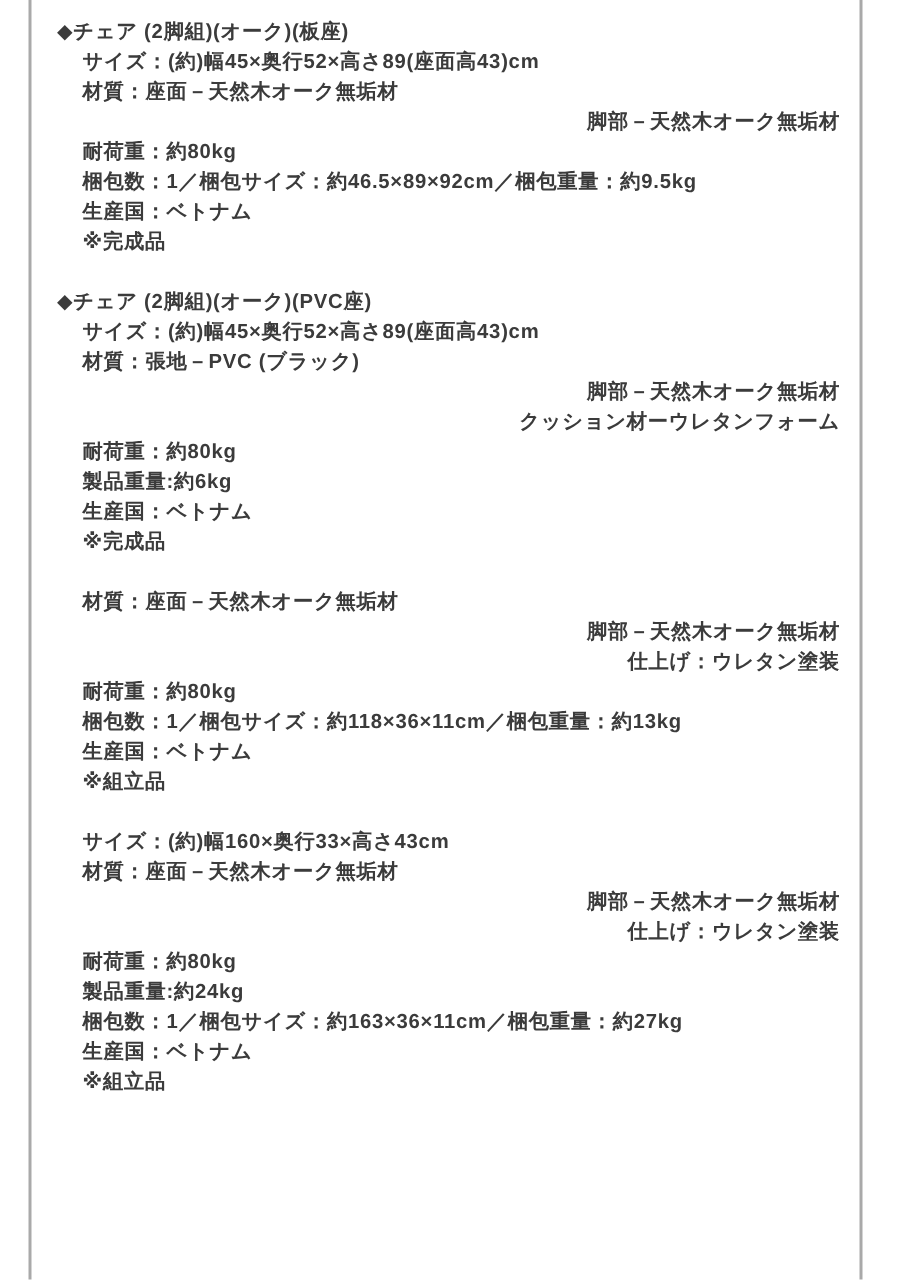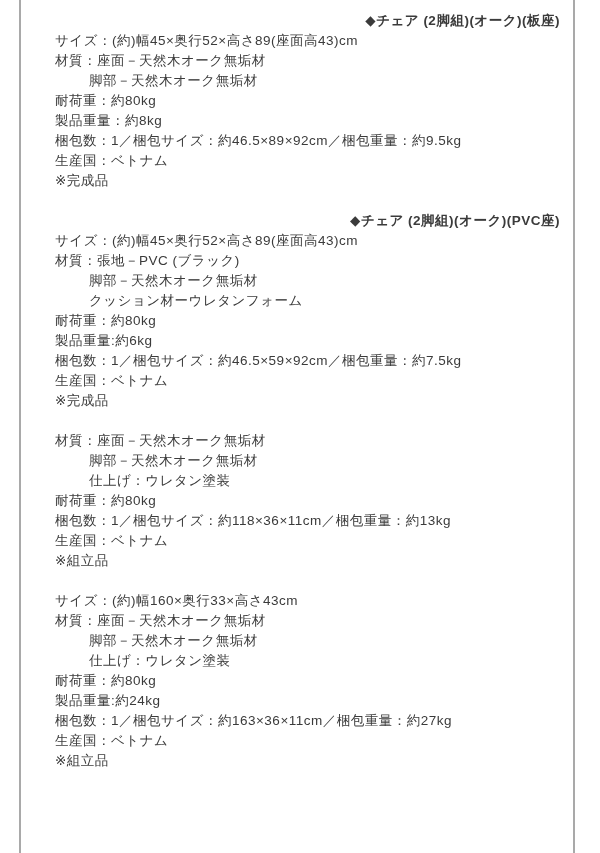--- a/index.html
+++ b/index.html
@@ -34,62 +34,59 @@
     margin: 0 0 20px 0;
   }
   .spec-title {
     margin: 0;
     font-size: 13.5px;
     font-weight: bold;
     color: #3b3b3b;
     line-height: 20px;
     letter-spacing: 0.5px;
     white-space: nowrap;
-    text-align: right;
   }
   .spec-line {
     margin: 0;
     font-size: 13.5px;
-    font-weight: normal;
+    font-weight: bold;
     color: #3b3b3b;
     line-height: 20px;
     letter-spacing: 0.5px;
     white-space: nowrap;
   }
   .indent-0 { padding-left: 17px; }
-  .indent-1 { padding-left: 51px; }
+  .indent-1 { padding-left: 51px; text-align: right; }
 </style>
 </head>
 <body>
 
 <div class="frame-line left"></div>
 <div class="frame-line right"></div>
 
 <div class="content" id="content">
   <section class="spec-section">
     <h2 class="spec-title">◆チェア (2脚組)(オーク)(板座)</h2>
   <p class="spec-line indent-0">サイズ：(約)幅45×奥行52×高さ89(座面高43)cm</p>
       <p class="spec-line indent-0">材質：座面－天然木オーク無垢材</p>
       <p class="spec-line indent-1">脚部－天然木オーク無垢材</p>
       <p class="spec-line indent-0">耐荷重：約80kg</p>
-      <p class="spec-line indent-0">製品重量：約8kg</p>
       <p class="spec-line indent-0">梱包数：1／梱包サイズ：約46.5×89×92cm／梱包重量：約9.5kg</p>
       <p class="spec-line indent-0">生産国：ベトナム</p>
       <p class="spec-line indent-0">※完成品</p>
     </section>
 
   <section class="spec-section">
     <h2 class="spec-title">◆チェア (2脚組)(オーク)(PVC座)</h2>
   <p class="spec-line indent-0">サイズ：(約)幅45×奥行52×高さ89(座面高43)cm</p>
       <p class="spec-line indent-0">材質：張地－PVC (ブラック)</p>
       <p class="spec-line indent-1">脚部－天然木オーク無垢材</p>
       <p class="spec-line indent-1">クッション材ーウレタンフォーム</p>
       <p class="spec-line indent-0">耐荷重：約80kg</p>
       <p class="spec-line indent-0">製品重量:約6kg</p>
-      <p class="spec-line indent-0">梱包数：1／梱包サイズ：約46.5×59×92cm／梱包重量：約7.5kg</p>
       <p class="spec-line indent-0">生産国：ベトナム</p>
       <p class="spec-line indent-0">※完成品</p>
     </section>
 
   <section class="spec-section">
       <p class="spec-line indent-0">材質：座面－天然木オーク無垢材</p>
       <p class="spec-line indent-1">脚部－天然木オーク無垢材</p>
       <p class="spec-line indent-1">仕上げ：ウレタン塗装</p>
       <p class="spec-line indent-0">耐荷重：約80kg</p>
       <p class="spec-line indent-0">梱包数：1／梱包サイズ：約118×36×11cm／梱包重量：約13kg</p>

